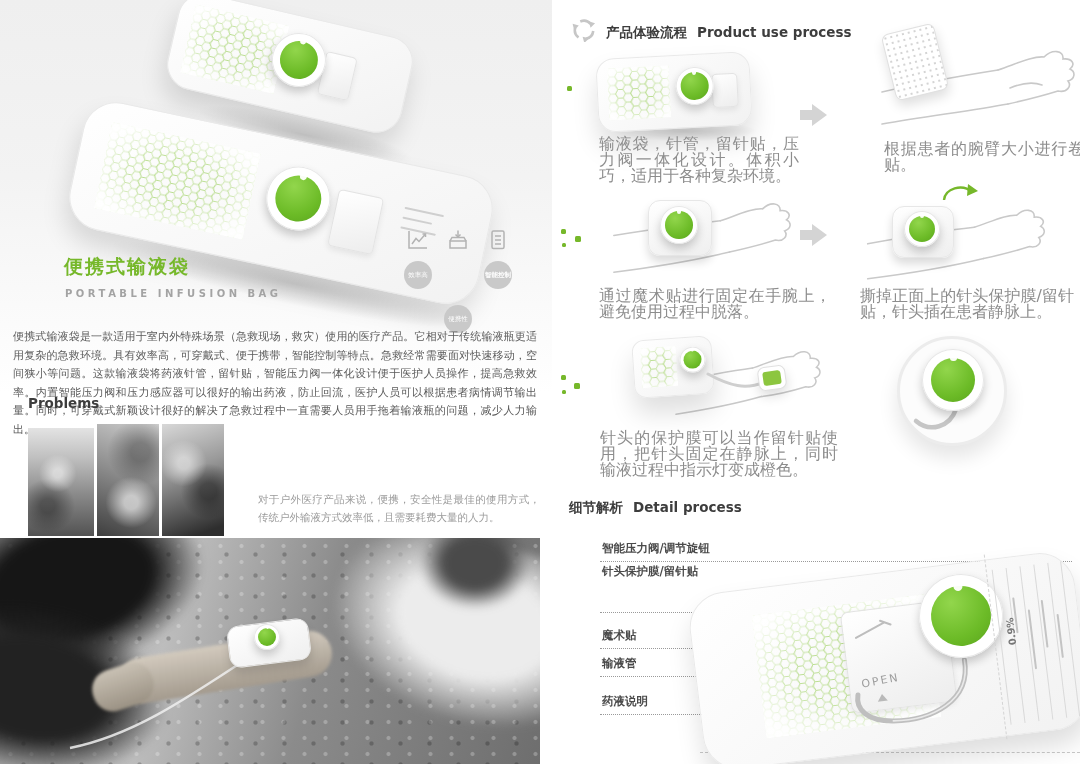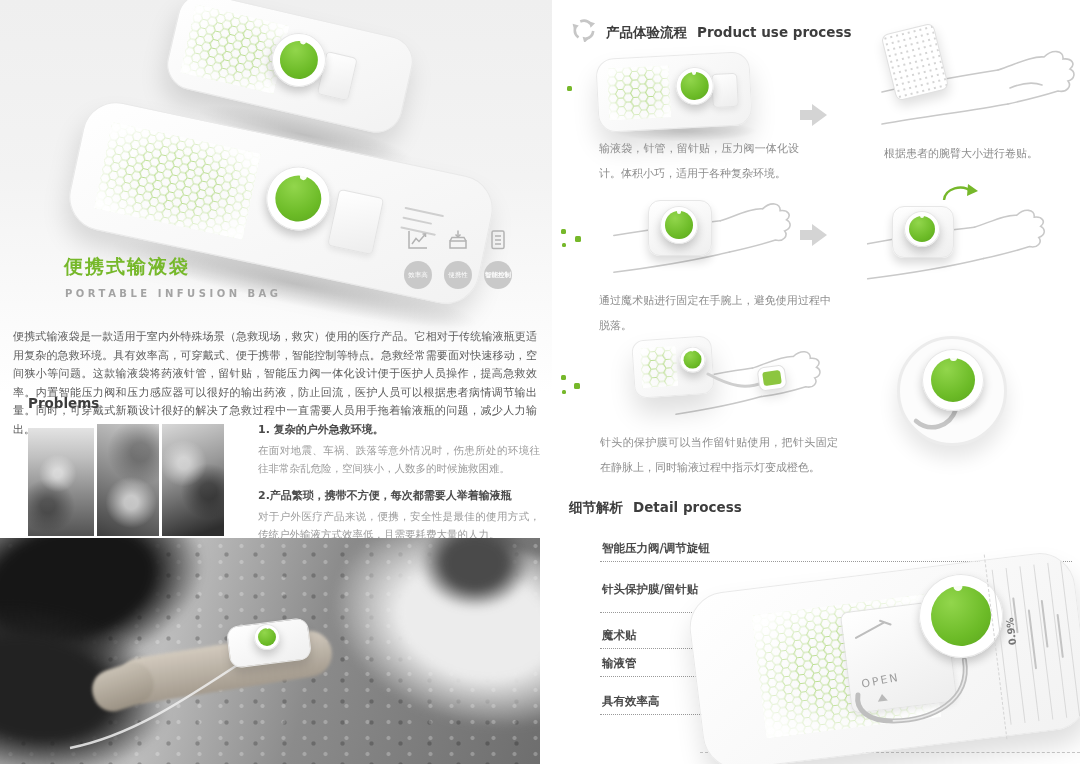--- a/index.html
+++ b/index.html
@@ -23,21 +23,21 @@
   .softshadow{position:absolute;border-radius:50%;background:radial-gradient(ellipse,rgba(0,0,0,.16) 0%,rgba(0,0,0,0) 68%);}
   .bar{position:absolute;background:#cfcfcf;height:2px;border-radius:1px;}
   
   .title-cn{font-size:19px;font-weight:bold;color:#76b82a;letter-spacing:2px;}
   .title-en{font-size:10px;font-weight:bold;color:#a3a3a3;letter-spacing:3.5px;}
   .para{font-size:11px;line-height:18.5px;color:#5a5a5a;text-align:justify;margin-top:33px;}
   .h-block{font-size:13.5px;font-weight:bold;color:#3d3d3d;}
   .h-block .en{margin-left:10px;}
   .prob-title{font-size:11px;font-weight:bold;color:#4a4a4a;line-height:17px;}
   .prob-body{font-size:10.5px;color:#9b9b9b;line-height:17.5px;text-align:justify;}
-  .cap{position:absolute;font-size:11px;color:#8d8d8d;line-height:25px;text-align:justify;}
+  .cap{position:absolute;font-size:16px;color:#8d8d8d;line-height:16px;text-align:justify;}
   .dlabel{position:absolute;font-size:11.5px;color:#4a4a4a;font-weight:bold;}
   .dotline{position:absolute;height:0;border-bottom:1px dotted #9a9a9a;z-index:1;}
   
   .feat{position:absolute;width:40px;display:flex;flex-direction:column;align-items:center;}
   .feat svg{width:24px;height:24px;}
   .feat-circle{margin-top:9px;width:28px;height:28px;border-radius:50%;background:#c9c9c9;color:#fff;
                font-size:6.5px;display:flex;align-items:center;justify-content:center;letter-spacing:0;}
   
   .stepArrow{position:absolute;width:30px;height:22px;}
   .stepArrow .tail{position:absolute;left:0;top:6px;width:12px;height:10px;background:#d4d4d4;}
@@ -122,21 +122,21 @@
     <div class="feat" style="left:398px;top:228px;">
       <svg viewBox="0 0 24 24">
           <g fill="none" stroke="#b3b3b3" stroke-width="1.5">
             <path d="M3,3 V20 H21"></path>
             <path d="M6,16 L10,10.5 L13,13.5 L19.5,6"></path>
             <path d="M16.5,6 H19.5 V9"></path>
           </g>
         </svg>
       <div class="feat-circle">效率高</div>
     </div>
-    <div class="feat" style="left:438px;top:228px;">
+    <div class="feat" style="left:438px;top:228px;gap:44px;">
       <svg viewBox="0 0 24 24">
           <g fill="none" stroke="#b3b3b3" stroke-width="1.5">
             <path d="M4,13 H20 V20 H4 Z"></path>
             <path d="M4,13 L6,9.5 H18 L20,13"></path>
             <path d="M12,2.5 V8.5"></path>
             <path d="M9.5,6.5 L12,9 L14.5,6.5"></path>
           </g>
         </svg>
       <div class="feat-circle">便携性</div>
     </div>
@@ -159,26 +159,21 @@
     <div class="pp-ov" style="background:radial-gradient(circle at 45% 42%,rgba(255,255,255,.55) 6%,transparent 26%),radial-gradient(circle at 30% 72%,rgba(0,0,0,.35) 8%,transparent 30%);"></div>
   </div>
   <div class="abs pphoto" style="left:97px;top:424px;width:62px;height:112px;">
     <div class="pp-ov" style="background:linear-gradient(200deg,#cdcdcd 0%,#8f8f8f 45%,#3e3e3e 100%);"></div>
     <div class="pp-ov" style="background:radial-gradient(circle at 55% 70%,rgba(255,255,255,.6) 8%,transparent 30%),radial-gradient(circle at 70% 25%,rgba(0,0,0,.3) 10%,transparent 35%);"></div>
   </div>
   <div class="abs pphoto" style="left:162px;top:424px;width:62px;height:112px;">
     <div class="pp-ov" style="background:linear-gradient(160deg,#d8d8d8 0%,#9a9a9a 40%,#2e2e2e 92%);"></div>
     <div class="pp-ov" style="background:radial-gradient(circle at 35% 35%,rgba(255,255,255,.5) 7%,transparent 28%),radial-gradient(circle at 75% 60%,rgba(0,0,0,.4) 10%,transparent 34%);"></div>
   </div>
-  <div class="abs" style="left:258px;top:421px;width:282px;">
-    <div class="prob-title">1. 复杂的户外急救环境。</div>
-    <div class="prob-body" style="margin-top:4px;">在面对地震、车祸、跌落等意外情况时，伤患所处的环境往往非常杂乱危险，空间狭小，人数多的时候施救困难。</div>
-  </div>
   <div class="abs" style="left:258px;top:487px;width:282px;">
-    <div class="prob-title">2.产品繁琐，携带不方便，每次都需要人举着输液瓶</div>
     <div class="prob-body" style="margin-top:4px;">对于户外医疗产品来说，便携，安全性是最佳的使用方式，传统户外输液方式效率低，且需要耗费大量的人力。</div>
   </div>
 
   <div id="scene" class="abs">
     <div class="gravel" style="background-image:radial-gradient(circle,rgba(255,255,255,.25) 1.5px,transparent 2.6px);background-size:21px 16px;"></div>
     <div class="gravel" style="background-image:radial-gradient(circle,rgba(0,0,0,.22) 1.5px,transparent 2.8px);background-size:29px 21px;background-position:9px 6px;"></div>
     <div class="blob" style="left:-40px;top:-30px;width:250px;height:160px;transform:rotate(-14deg);background:radial-gradient(ellipse at 45% 45%,#161616 42%,rgba(22,22,22,0) 70%);"></div>
     <div class="blob" style="left:-60px;top:70px;width:230px;height:170px;transform:rotate(10deg);background:radial-gradient(ellipse at 40% 50%,#222 40%,rgba(34,34,34,0) 70%);"></div>
     <div class="blob" style="right:-50px;top:0px;width:260px;height:180px;transform:rotate(16deg);background:radial-gradient(ellipse at 55% 45%,#ececec 38%,rgba(236,236,236,0) 72%);"></div>
     <div class="blob" style="right:10px;top:-20px;width:110px;height:90px;background:radial-gradient(ellipse,#4a4a4a 40%,rgba(74,74,74,0) 72%);"></div>
@@ -278,20 +273,21 @@
       <path d="M2,90 C50,84 95,76 128,68"></path>
       <path d="M118,34 C136,28 152,20 164,21 C172,13 184,14 183,23 C192,22 196,28 190,33 C196,36 195,43 188,45 C192,50 187,57 178,55 C162,60 146,64 128,68"></path>
     </g>
       </svg>
   </div>
   <div class="cuff" style="left:892px;top:206px;width:60px;height:50px;"></div>
   <div class="knob" style="left:904px;top:211px;width:36px;height:36px;">
       <div class="g"></div>
       <div class="hl"></div>
     </div>
+  <div class="cap" style="left:860px;top:288px;width:214px;">撕掉正面上的针头保护膜/留针贴，针头插在患者静脉上。</div>
 
   <div class="armsvg" style="left:668px;top:345px;">
     <svg width="160" height="80" viewBox="30 10 166 90">
         <g fill="none" stroke="#c9c9c9" stroke-width="1.7" stroke-linecap="round">
       <path d="M32,50 C70,44 90,40 118,36"></path>
       <path d="M32,88 C70,82 100,76 128,68"></path>
       <path d="M118,36 C136,30 152,22 164,23 C172,15 184,16 183,25 C192,24 196,30 190,35 C196,38 195,45 188,47 C192,52 187,59 178,57 C162,62 146,66 128,68"></path>
     </g>
       </svg>
   </div>
@@ -323,27 +319,27 @@
         <div class="hl"></div>
       </div>
   </div>
 
   <div class="abs h-block" style="left:569px;top:499px;">
     <span>细节解析</span><span class="en">Detail process</span>
   </div>
 
   <div class="dlabel" style="left:602px;top:541px;">智能压力阀/调节旋钮</div>
   <div class="dotline" style="left:600px;top:561px;width:472px;"></div>
-  <div class="dlabel" style="left:602px;top:582px;">针头保护膜/留针贴</div>
+  <div class="dlabel" style="left:602px;top:564px;">针头保护膜/留针贴</div>
   <div class="dotline" style="left:600px;top:612px;width:472px;"></div>
   <div class="dlabel" style="left:602px;top:628px;">魔术贴</div>
   <div class="dotline" style="left:600px;top:648px;width:472px;"></div>
   <div class="dlabel" style="left:602px;top:656px;">输液管</div>
   <div class="dotline" style="left:600px;top:676px;width:472px;"></div>
-  <div class="dlabel" style="left:602px;top:694px;">具有效率高</div>
+  <div class="dlabel" style="left:602px;top:694px;">药液说明</div>
   <div class="dotline" style="left:600px;top:714px;width:472px;"></div>
   <div class="dash" style="left:700px;top:752px;width:380px;border-top:1px dashed #c9c9c9;"></div>
 
   <div class="bag" style="left:695px;top:572px;width:386px;height:176px;border-radius:36px;transform:rotate(-7deg);z-index:2;">
     <div class="hexwrap" style="left:62px;top:26px;width:176px;height:124px;">
         <svg>
           <rect width="100%" height="100%" fill="url(#hexpat)"></rect>
         </svg>
         <div class="hexfade"></div>
       </div>

